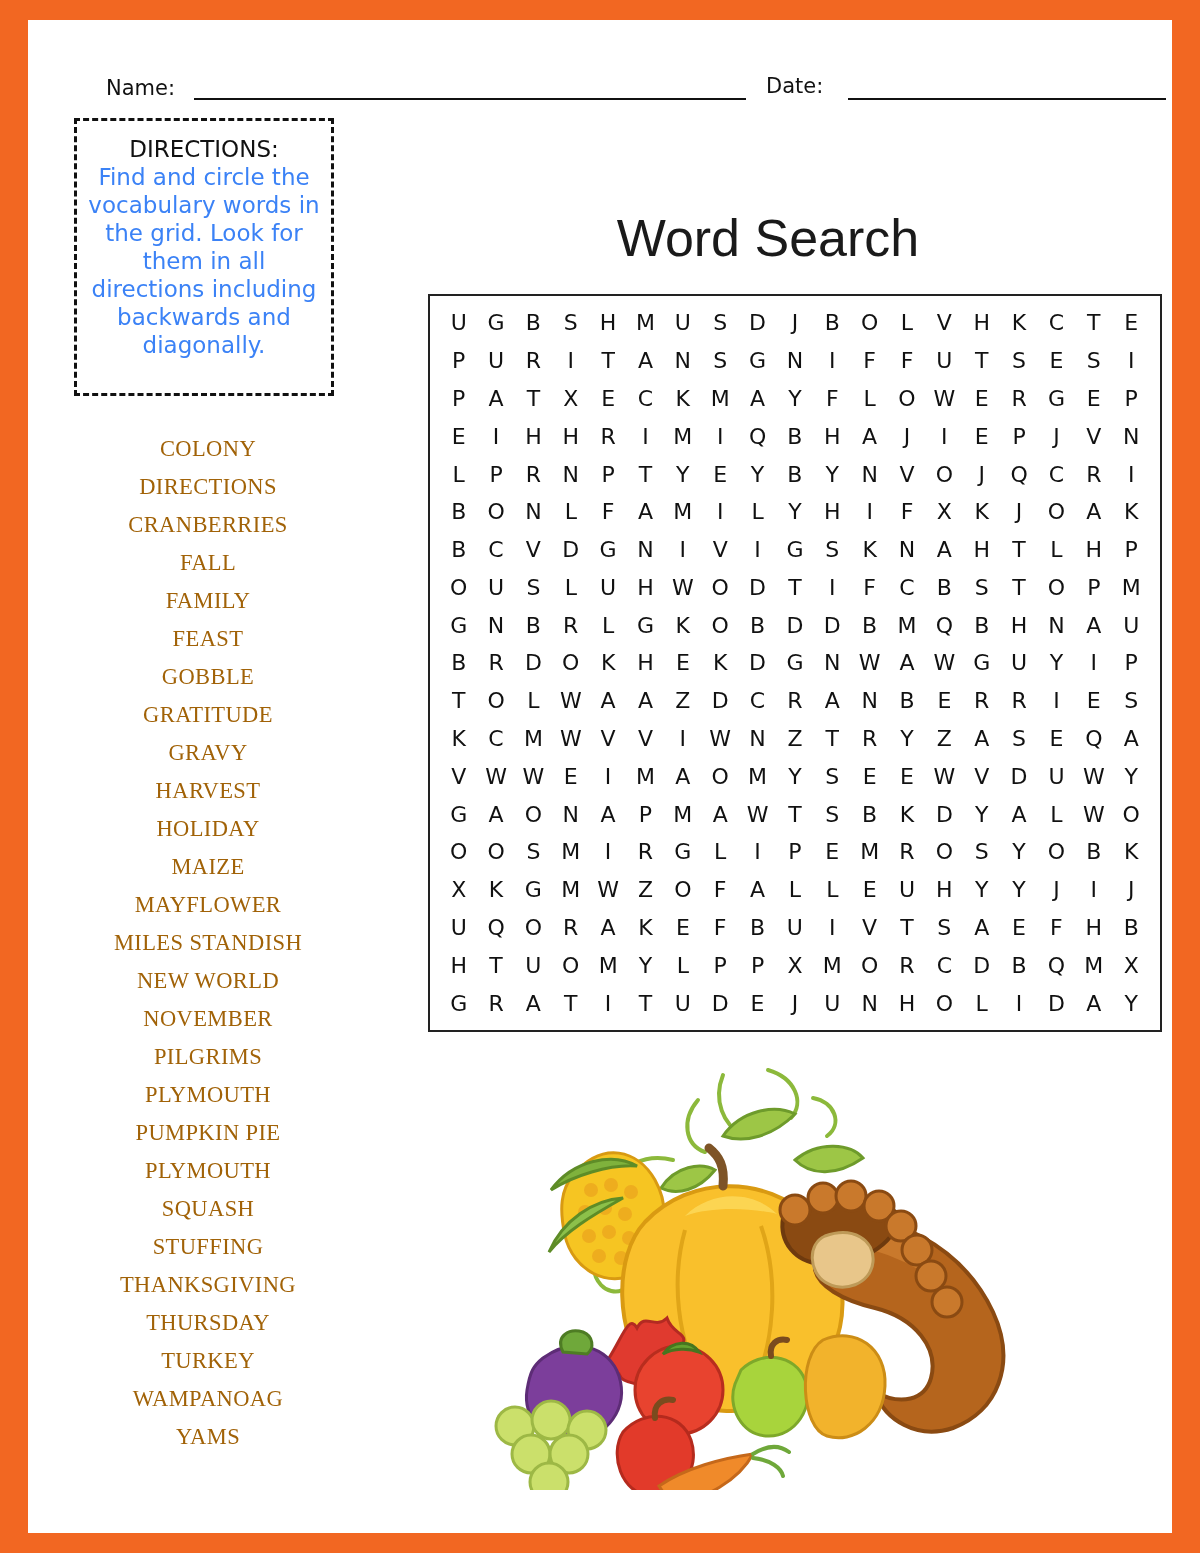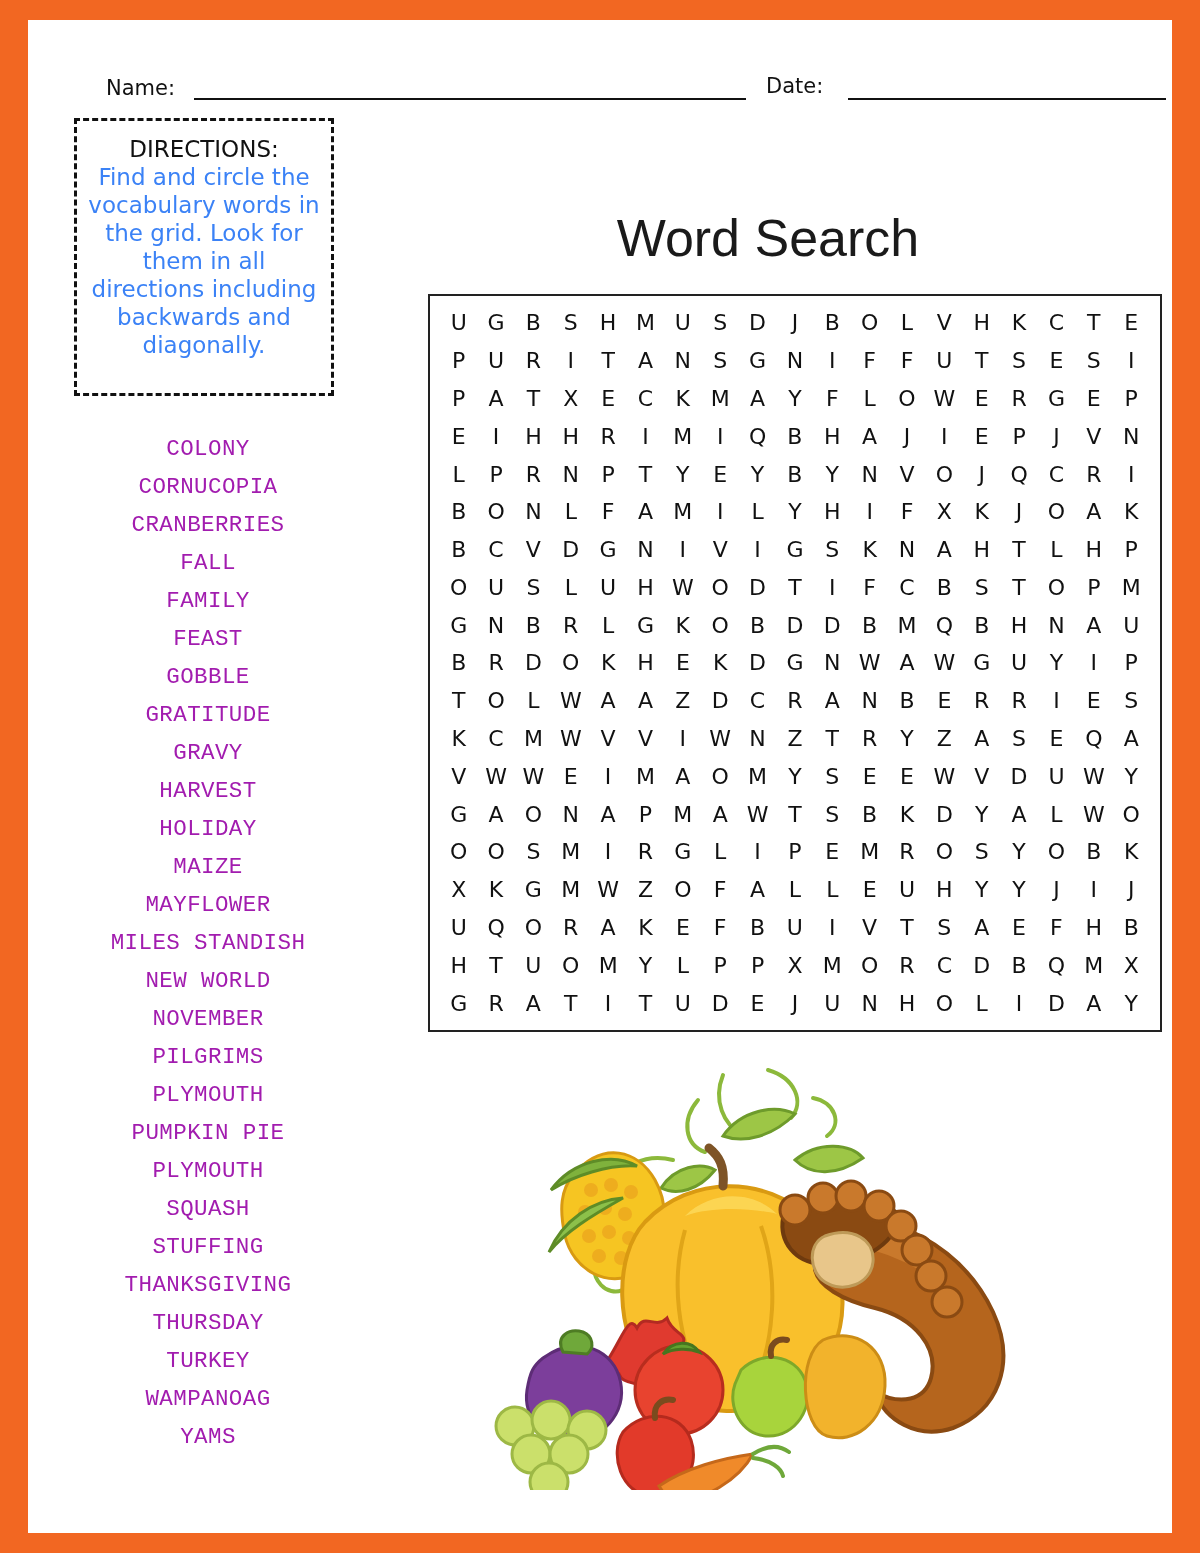--- a/index.html
+++ b/index.html
@@ -76,25 +76,25 @@
   
   .wordlist {
     position: absolute;
     left: 40px;
     top: 418px;
     width: 280px;
     text-align: center;
   }
   .wordlist .word {
     font-size: 22.5px;
-    color: #a21caf;
+    color: #a16207;
     letter-spacing: 0.4px;
     line-height: 1;
     margin-bottom: 15.5px;
-    font-family: Liberation Mono, monospace;
+    font-family: Liberation Serif, serif;
     white-space: nowrap;
   }
 
   
   .title-main {
     position: absolute;
     left: 360px;
     top: 110px;
     width: 760px;
     text-align: center;
@@ -173,21 +173,21 @@
     <span class="rule" id="date-rule"></span>
   </div>
 
   <div class="directions">
     <div class="dir-title">DIRECTIONS:</div>
     <div class="dir-text">Find and circle the vocabulary words in the grid.  Look for them in all directions including backwards and diagonally.</div>
   </div>
 
   <div class="wordlist">
       <div class="word">COLONY</div>
-      <div class="word">CORNUCOPIA</div>
+      <div class="word">DIRECTIONS</div>
       <div class="word">CRANBERRIES</div>
       <div class="word">FALL</div>
       <div class="word">FAMILY</div>
       <div class="word">FEAST</div>
       <div class="word">GOBBLE</div>
       <div class="word">GRATITUDE</div>
       <div class="word">GRAVY</div>
       <div class="word">HARVEST</div>
       <div class="word">HOLIDAY</div>
       <div class="word">MAIZE</div>

